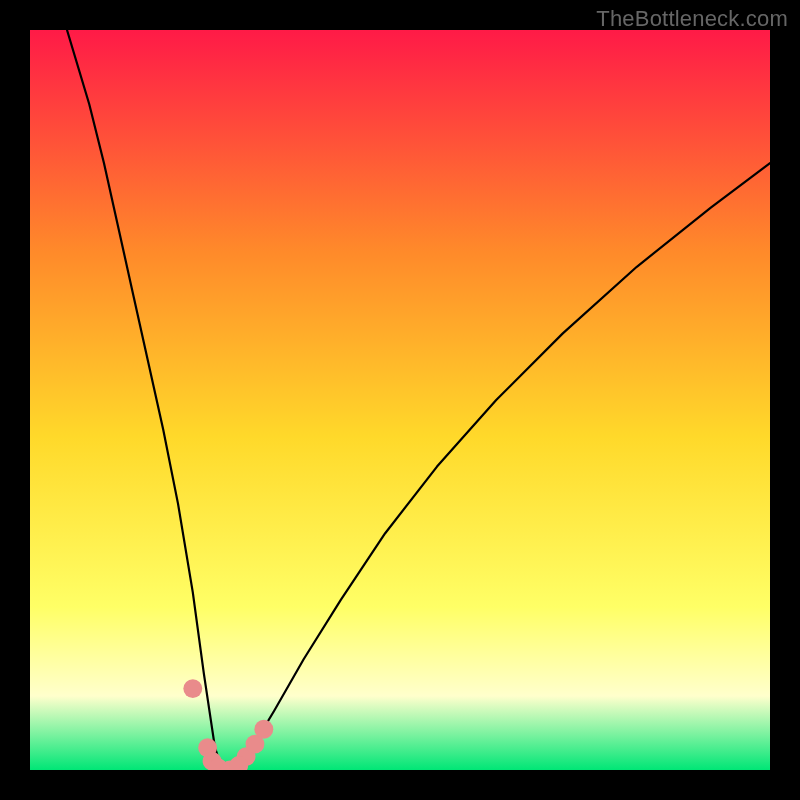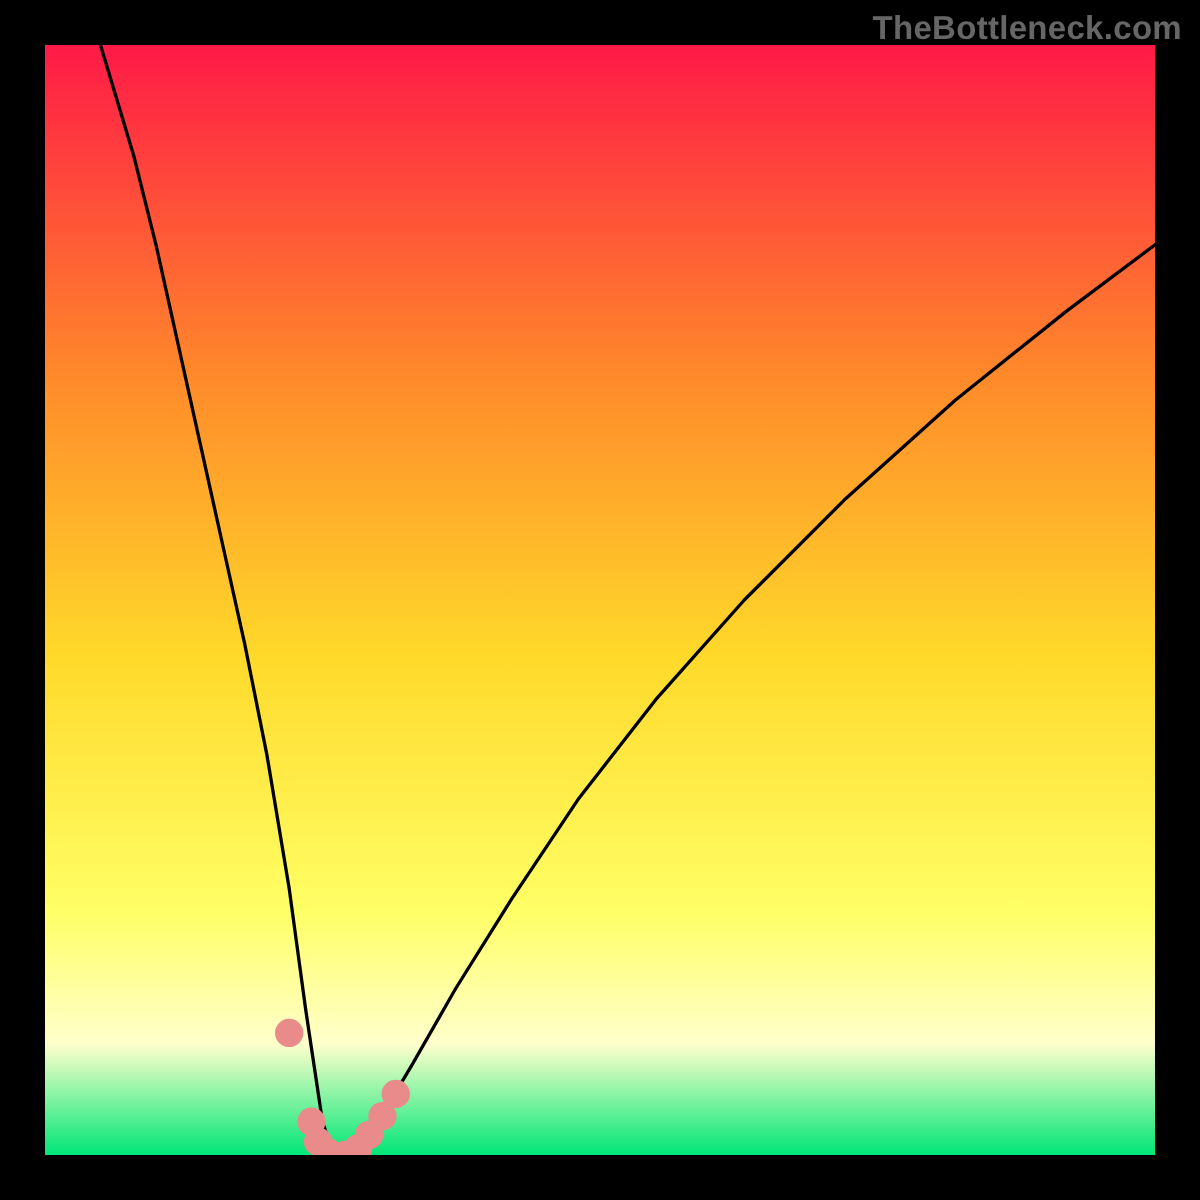--- a/index.html
+++ b/index.html
@@ -25,21 +25,21 @@
     top: 0;
     width: 740px;
     height: 740px;
   }
   .watermark {
     position: absolute;
     top: 6px;
     right: 12px;
     color: #666;
     font-size: 22px;
-    font-weight: 700;
+    font-weight: 400;
     letter-spacing: 0.2px;
     user-select: none;
   }
   svg { display: block; }
 </style>
 </head>
 <body>
 
 <div class="watermark">TheBottleneck.com</div>
 

